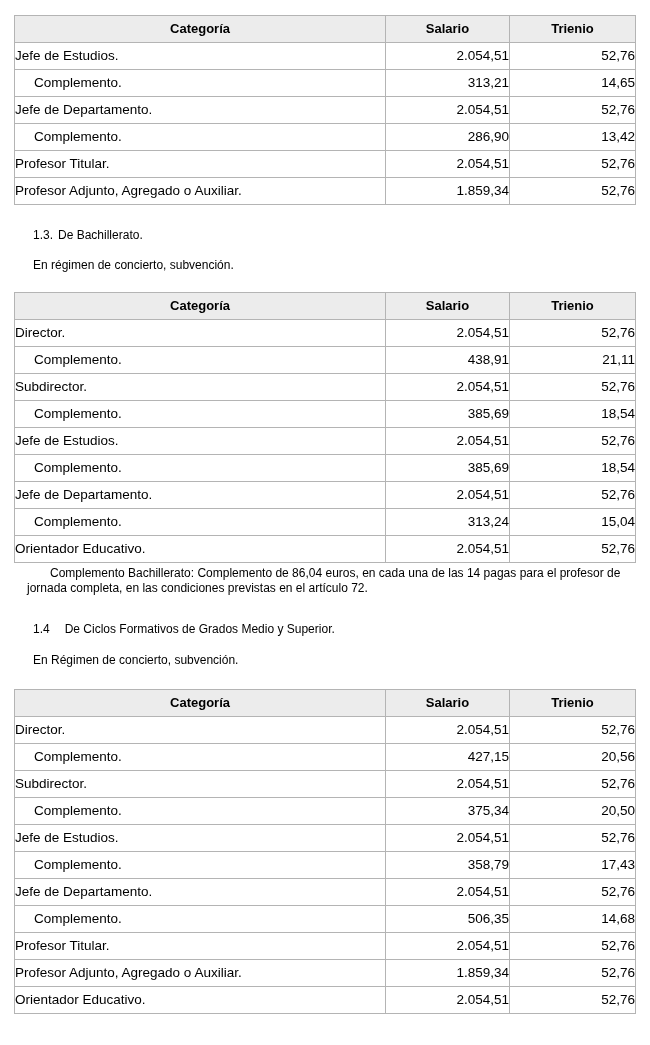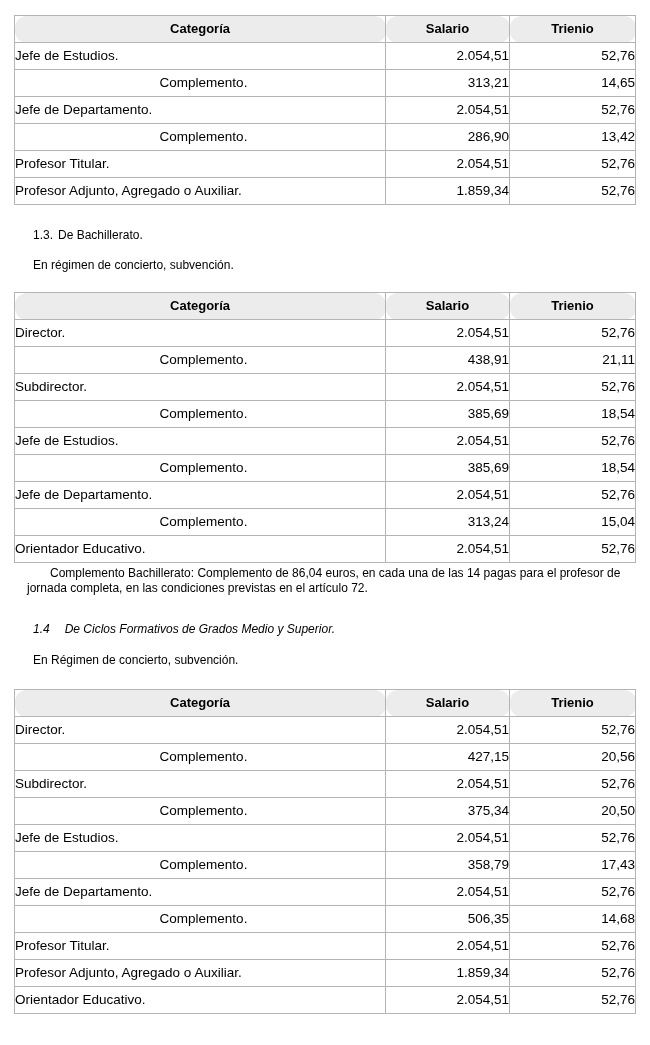--- a/index.html
+++ b/index.html
@@ -24,44 +24,44 @@
   table.salary-table col.c-cat{width:371px;}
   table.salary-table col.c-sal{width:124px;}
   table.salary-table col.c-tri{width:126px;}
   table.salary-table th, table.salary-table td{
     border:1px solid var(--border);
     height:26px;line-height:26px;
     padding:0;white-space:nowrap;overflow:hidden;
   }
   table.salary-table th{
     background:var(--header-bg);
-    font-weight:bold;text-align:center;font-size:13px;border-radius:12px;
+    font-weight:bold;text-align:center;font-size:13px;
   }
   td.col-cat{text-align:left;padding-left:8px;}
-  td.col-cat.indent{padding-left:7px;text-align:center;}
+  td.col-cat.indent{padding-left:19px;}
   td.col-num{text-align:right;}
 
   .heading, .subheading{
     font-size:12px;line-height:17px;margin:0 0 0 19px;
   }
   .heading{margin-top:22px;}
   .subheading{margin-top:13px;}
   .heading .num{display:inline-block;}
   .heading .gap-normal{margin-right:5px;}
   .heading .gap-wide{margin-right:15px;}
 
   .tbl-2{margin-top:18px;}
   .tbl-3{margin-top:20px;}
 
   .footnote{
     font-size:12px;line-height:15px;
     margin:3px 0 0 13px;width:618px;
     text-indent:23px;
   }
-  .heading.h-14{margin-top:25px;font-style:italic;}
+  .heading.h-14{margin-top:25px;}
   .subheading.s-14{margin-top:14px;}
 </style>
 </head>
 <body>
 
 <div class="page">
 
   <table class="salary-table tbl-1">
     <colgroup>
         <col class="c-cat">

